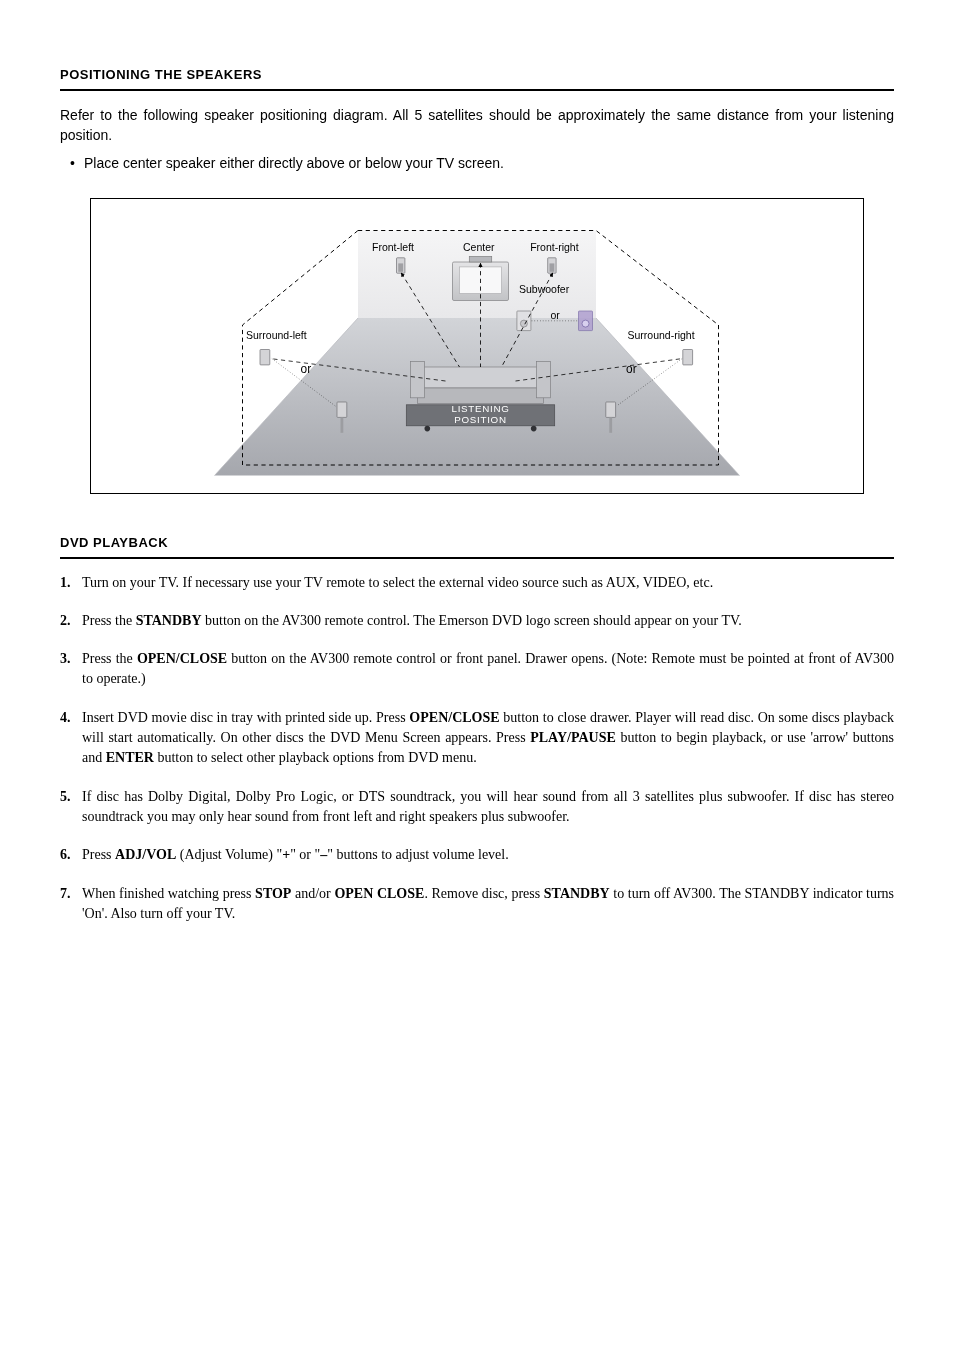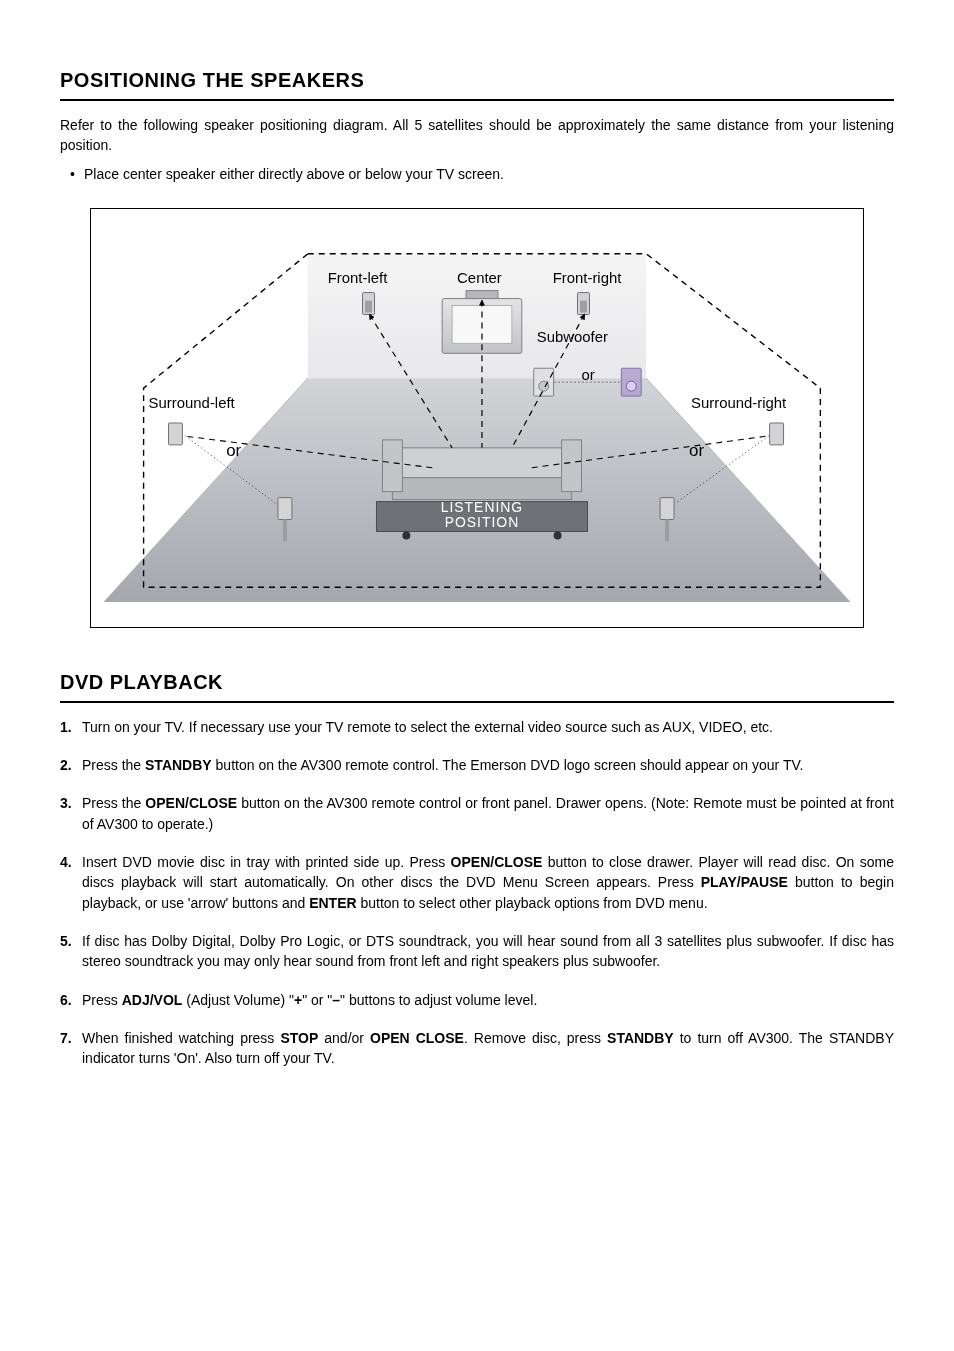--- a/index.html
+++ b/index.html
@@ -15,21 +15,21 @@
     line-height: 1.45;
     padding: 66px 60px 90px 60px;
     box-sizing: border-box;
   }
   .section-heading {
     font-weight: bold;
     letter-spacing: 0.5px;
     border-bottom: 2px solid #000;
     padding-bottom: 4px;
     margin-top: 0;
-    font-size: 20px;
+    font-size: 13px;
   }
   .intro {
     margin: 14px 0 8px 0;
     text-align: justify;
   }
   ul.bullets {
     list-style: none;
     margin: 0 0 24px 0;
     padding: 0;
   }
@@ -41,33 +41,34 @@
   }
   ul.bullets li::before {
     content: "•";
     position: absolute;
     left: 10px;
     top: 0;
   }
   .diagram-frame {
     border: 1px solid #000;
     margin: 0 30px 40px 30px;
-    height: 420px;
+    height: 296px;
     padding: 0;
     box-sizing: border-box;
   }
   .diagram-frame svg { display: block; width: 100%; height: 100%; }
 
   .section-heading.second { margin-top: 21px; }
 
   ol.steps {
     list-style: none;
     counter-reset: step;
     margin: 14px 0 1px 0;
     padding: 0;
+    font-family: Liberation Serif, serif;
   }
   ol.steps li {
     counter-increment: step;
     position: relative;
     padding-left: 22px;
     margin: 0 0 18px 0;
     text-align: justify;
   }
   ol.steps li::before {
     content: counter(step) ".";

